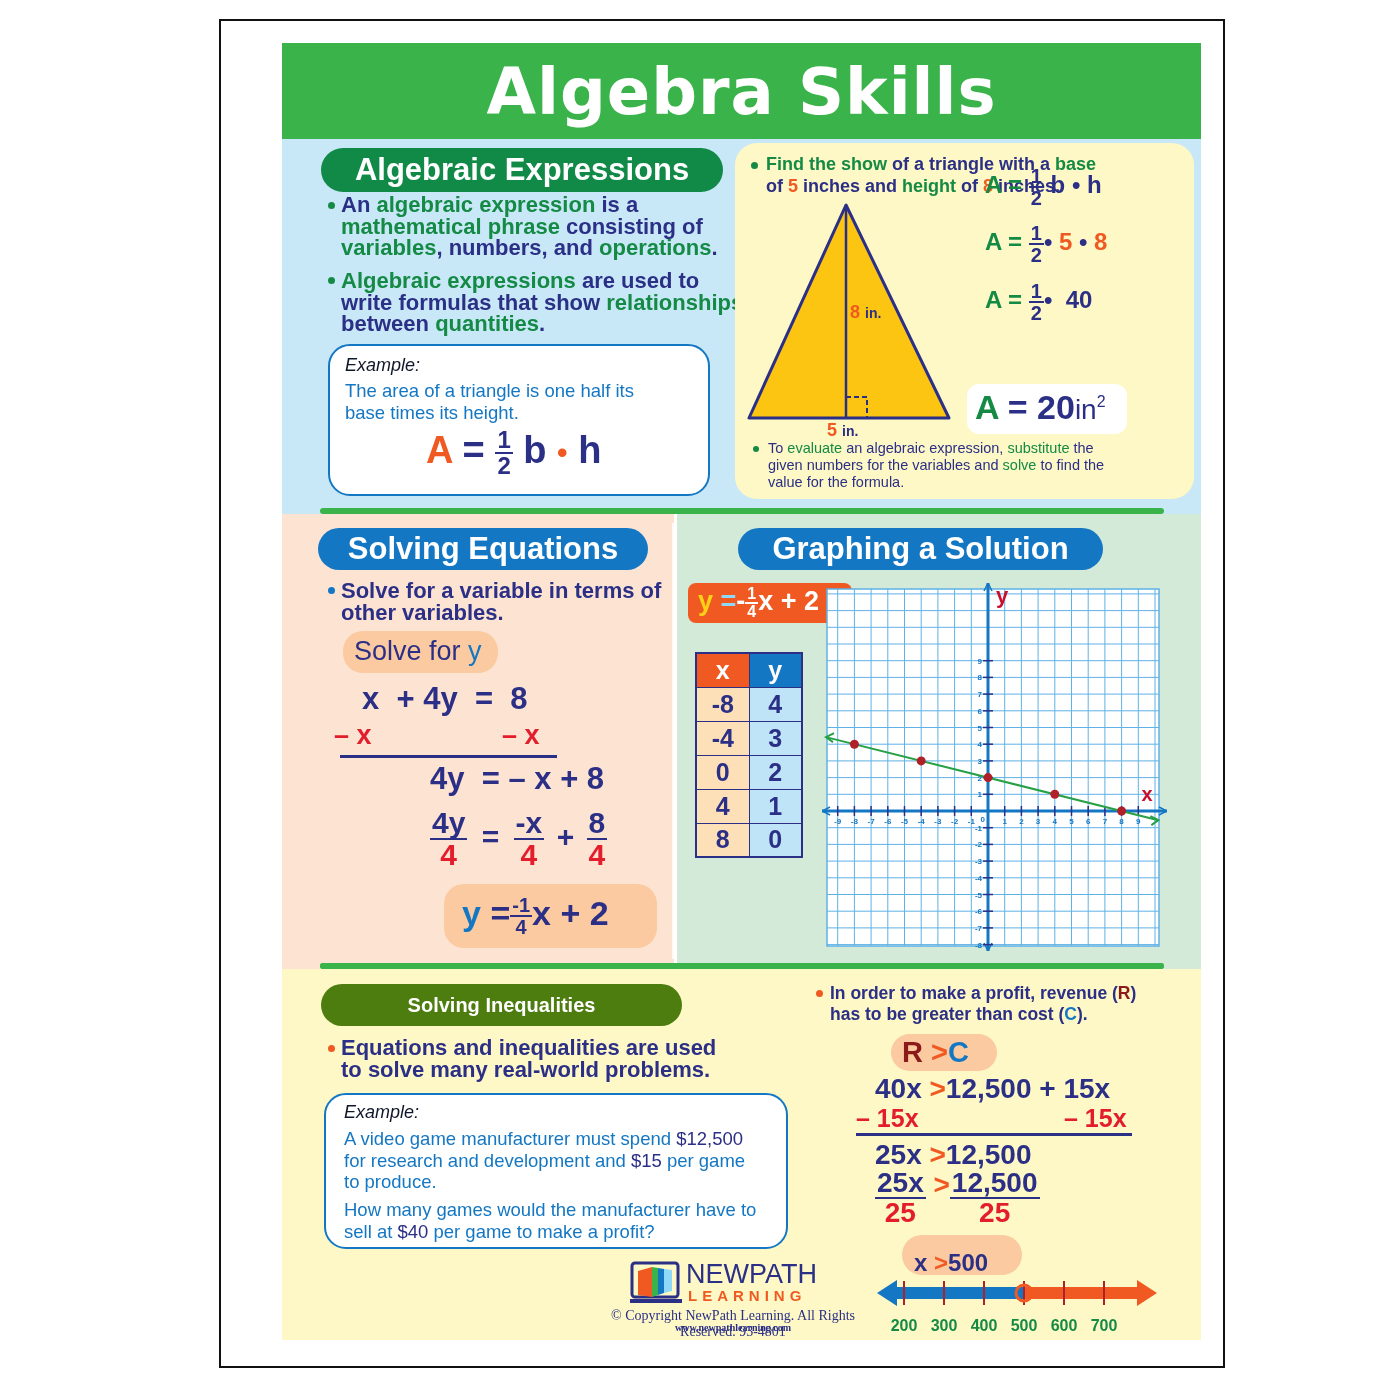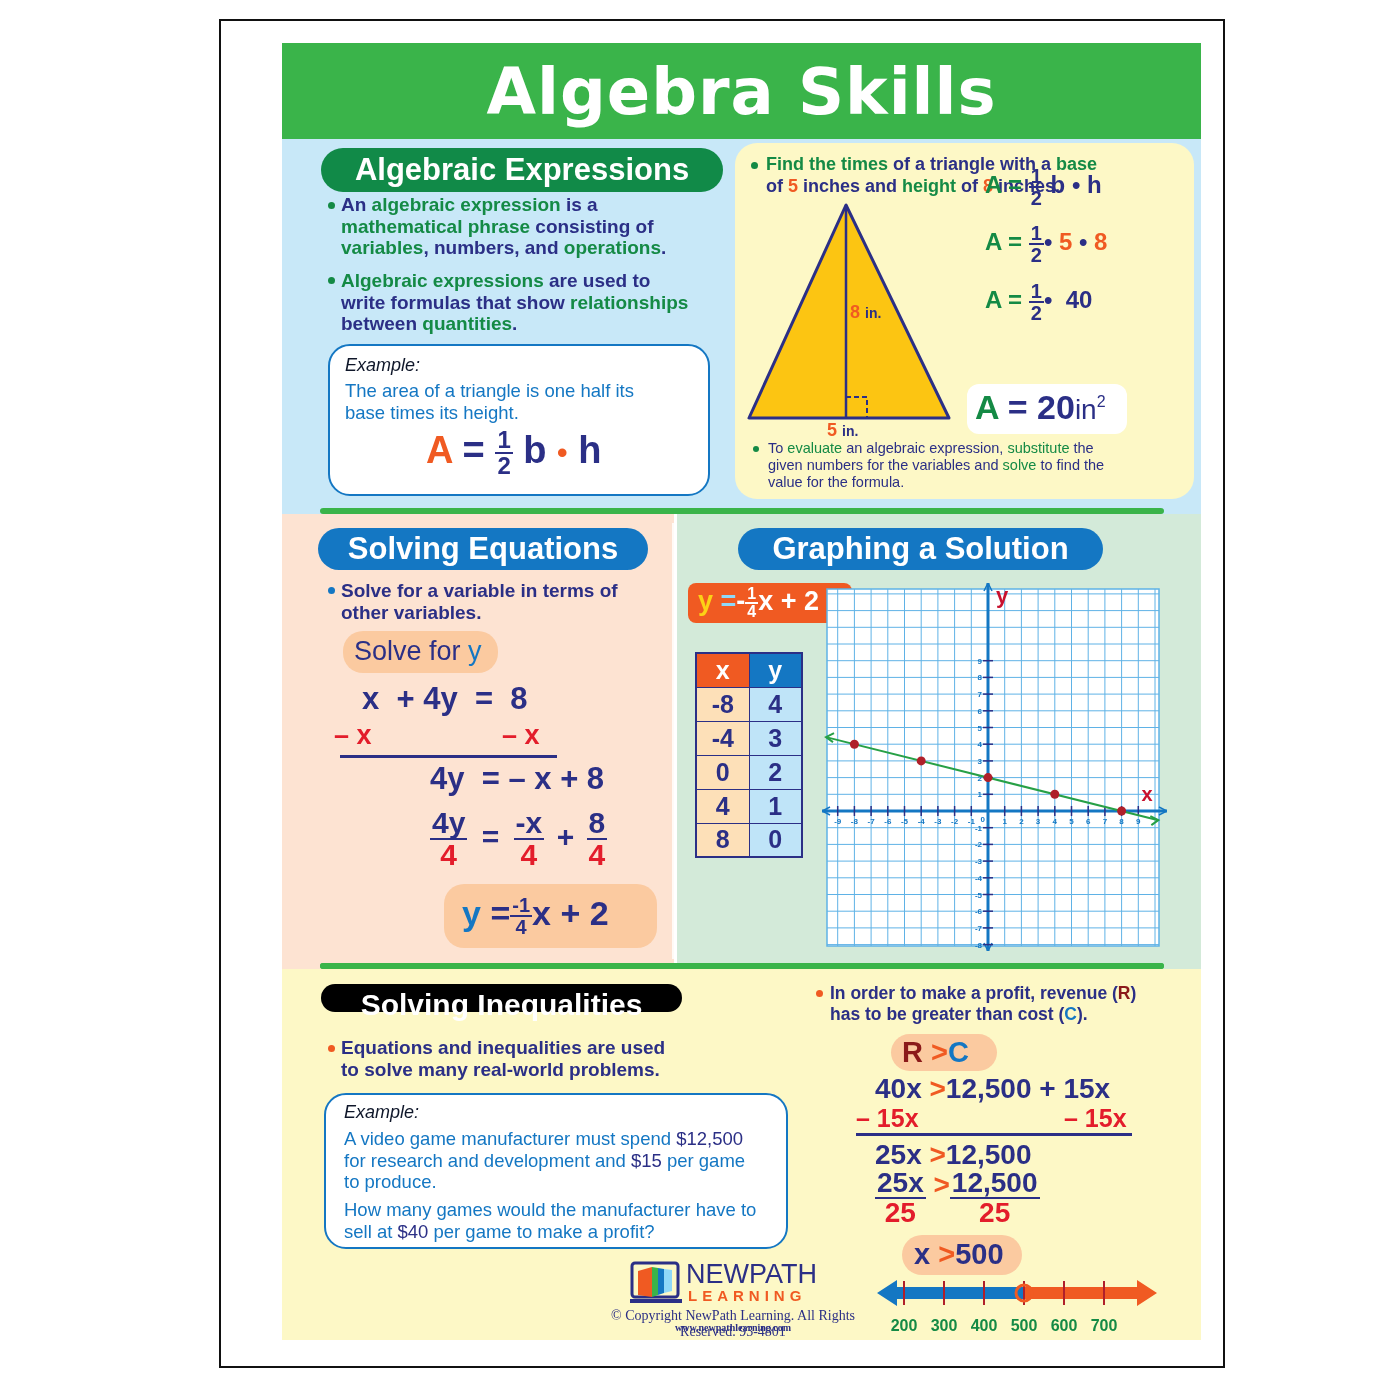--- a/index.html
+++ b/index.html
@@ -14,21 +14,21 @@
   .red { color: #e31d2b; }
   .blue { color: #1477c3; }
 
   
   .title-band { left: 0; top: 0; width: 919px; height: 96px; background: #3ab44a; }
   .title-text { width: 100%; text-align: center; top: 12px; font-size: 64px; color: #fff; font-weight: bold; font-family: "DejaVu Sans", sans-serif; letter-spacing: 1px; }
 
   
   .sec1-bg { left: 0; top: 96px; width: 919px; height: 375px; background: #c8e8f8; }
   .pill { position: absolute; border-radius: 28px; color: #fff; font-weight: bold; font-family: "Liberation Sans", sans-serif; white-space: nowrap; text-align: center; }
-  .bullet-text { font-weight: bold; font-size: 19px; line-height: 21.5px; }
+  .bullet-text { font-weight: bold; font-size: 22px; line-height: 21.5px; }
   .bullet-dot { position: absolute; width: 7px; height: 7px; border-radius: 50%; }
   .example-box { position: absolute; background: #fff; border: 2px solid #1477c3; border-radius: 22px; }
   .example-label { color: #0f172a; font-style: italic; font-weight: normal; font-size: 18px; }
   .example-body { color: #1477c3; font-size: 18.5px; line-height: 21.5px; }
   .yellow-panel { left: 453px; top: 100px; width: 459px; height: 356px; background: #fdf8c6; border-radius: 22px; }
 
   .frac { display: inline-flex; flex-direction: column; align-items: center; vertical-align: middle; line-height: 1; }
   .frac .num { border-bottom: 2.5px solid currentColor; padding: 0 2px; }
   .eq-line { position: absolute; font-weight: bold; white-space: nowrap; }
 
@@ -93,21 +93,21 @@
       </span>
       <span class="navy">b</span>
       <span class="orange" style="font-size:30px;">•</span>
       <span class="navy">h</span>
     </div>
   </div>
 
   <div class="abs yellow-panel"></div>
   <div class="bullet-dot" style="left:469px; top:119px; background:#148a45;"></div>
   <div class="abs bullet-text" style="left:484px; top:111px; font-size:18px;" id="tri-prompt">
-      <div><span style="color: rgb(20, 138, 69);">Find the </span><span style="color: rgb(20, 138, 69);">times</span><span style="color: rgb(43, 47, 134);"> of a triangle with a </span><span style="color: rgb(20, 138, 69);">base</span></div>
+      <div><span style="color: rgb(20, 138, 69);">Find the </span><span style="color: rgb(20, 138, 69);">show</span><span style="color: rgb(43, 47, 134);"> of a triangle with a </span><span style="color: rgb(20, 138, 69);">base</span></div>
       <div><span style="color: rgb(43, 47, 134);">of </span><span style="color: rgb(240, 90, 34);">5</span><span style="color: rgb(43, 47, 134);"> inches and </span><span style="color: rgb(20, 138, 69);">height</span><span style="color: rgb(43, 47, 134);"> of </span><span style="color: rgb(240, 90, 34);">8</span><span style="color: rgb(43, 47, 134);"> inches.</span></div>
     </div>
 
   <svg class="abs" style="left:463px; top:158px;" width="210" height="225" viewBox="0 0 210 225">
     <polygon points="101,4 4,217 204,217" fill="#fcc512" stroke="#2b2f86" stroke-width="3" stroke-linejoin="round"></polygon>
     <line x1="101" y1="4" x2="101" y2="217" stroke="#2b2f86" stroke-width="2.5"></line>
     <polyline points="101,196 122,196 122,217" fill="none" stroke="#2b2f86" stroke-width="2" stroke-dasharray="5,3"></polyline>
   </svg>
   <div class="eq-line" style="left:568px; top:259px; font-size:18px;">
     <span class="orange">8</span>
@@ -381,21 +381,21 @@
       <circle cx="166" cy="194.6" r="4.5" fill="#b0202a"></circle>
       <circle cx="232.8" cy="211.3" r="4.5" fill="#b0202a"></circle>
       <circle cx="299.6" cy="228" r="4.5" fill="#b0202a"></circle>
     </svg>
 
   <div class="divider" style="left:38px; top:920px; width:844px;"></div>
 
   <div class="abs sec3-bg"></div>
   <div class="divider" style="left:38px; top:920px; width:844px;"></div>
 
-  <div class="pill" style="left:39px; top:941px; width:361px; height:28px; background:#000000; font-size:30px; line-height:42px;">Solving Inequalities</div>
+  <div class="pill" style="left:39px; top:941px; width:361px; height:42px; background:#4d7c0f; font-size:20px; line-height:42px;">Solving Inequalities</div>
 
   <div class="bullet-dot" style="left:46px; top:1002px; background:#f05a22;"></div>
   <div class="abs bullet-text navy" style="left:59px; top:994px;">
     <div>Equations and inequalities are used</div>
     <div>to solve many real-world problems.</div>
   </div>
 
   <div class="example-box" style="left:42px; top:1050px; width:464px; height:156px;">
     <div class="abs example-label" style="left:18px; top:7px;">Example:</div>
     <div class="abs example-body" style="left:18px; top:33px;" id="ineq-p1">
@@ -436,21 +436,21 @@
         <span class="num">25x</span>
         <span class="red">25</span>
       </span>
     <span class="orange" style="vertical-align:top;">&gt;</span><span class="frac" style="vertical-align:top;">
         <span class="num">12,500</span>
         <span class="red">25</span>
       </span>
   </div>
 
   <div class="peach-box" style="left:620px; top:1192px; width:120px; height:40px;">
-    <div class="eq-line navy" style="left:12px; top:3px; font-size:29px;">
+    <div class="eq-line navy" style="left:12px; top:14px; font-size:24px;">
       <span>x</span> <span class="orange">&gt;</span><span>500</span>
     </div>
   </div>
 
   <svg class="abs" id="numline" style="left:590px; top:1230px;" width="290" height="65" viewBox="0 0 290 65">
       <polygon points="5,20 25,7 25,14 152,14 152,26 25,26 25,33" fill="#1477c3"></polygon>
       <polygon points="152,14 265,14 265,7 285,20 265,33 265,26 152,26" fill="#f05a22"></polygon>
       <line x1="32" y1="8" x2="32" y2="32" stroke="#b0202a" stroke-width="2"></line>
       <text x="32" y="58" font-size="16" font-weight="bold" fill="#148a45" text-anchor="middle" font-family="Liberation Sans, sans-serif">200</text>
       <line x1="72" y1="8" x2="72" y2="32" stroke="#b0202a" stroke-width="2"></line>

